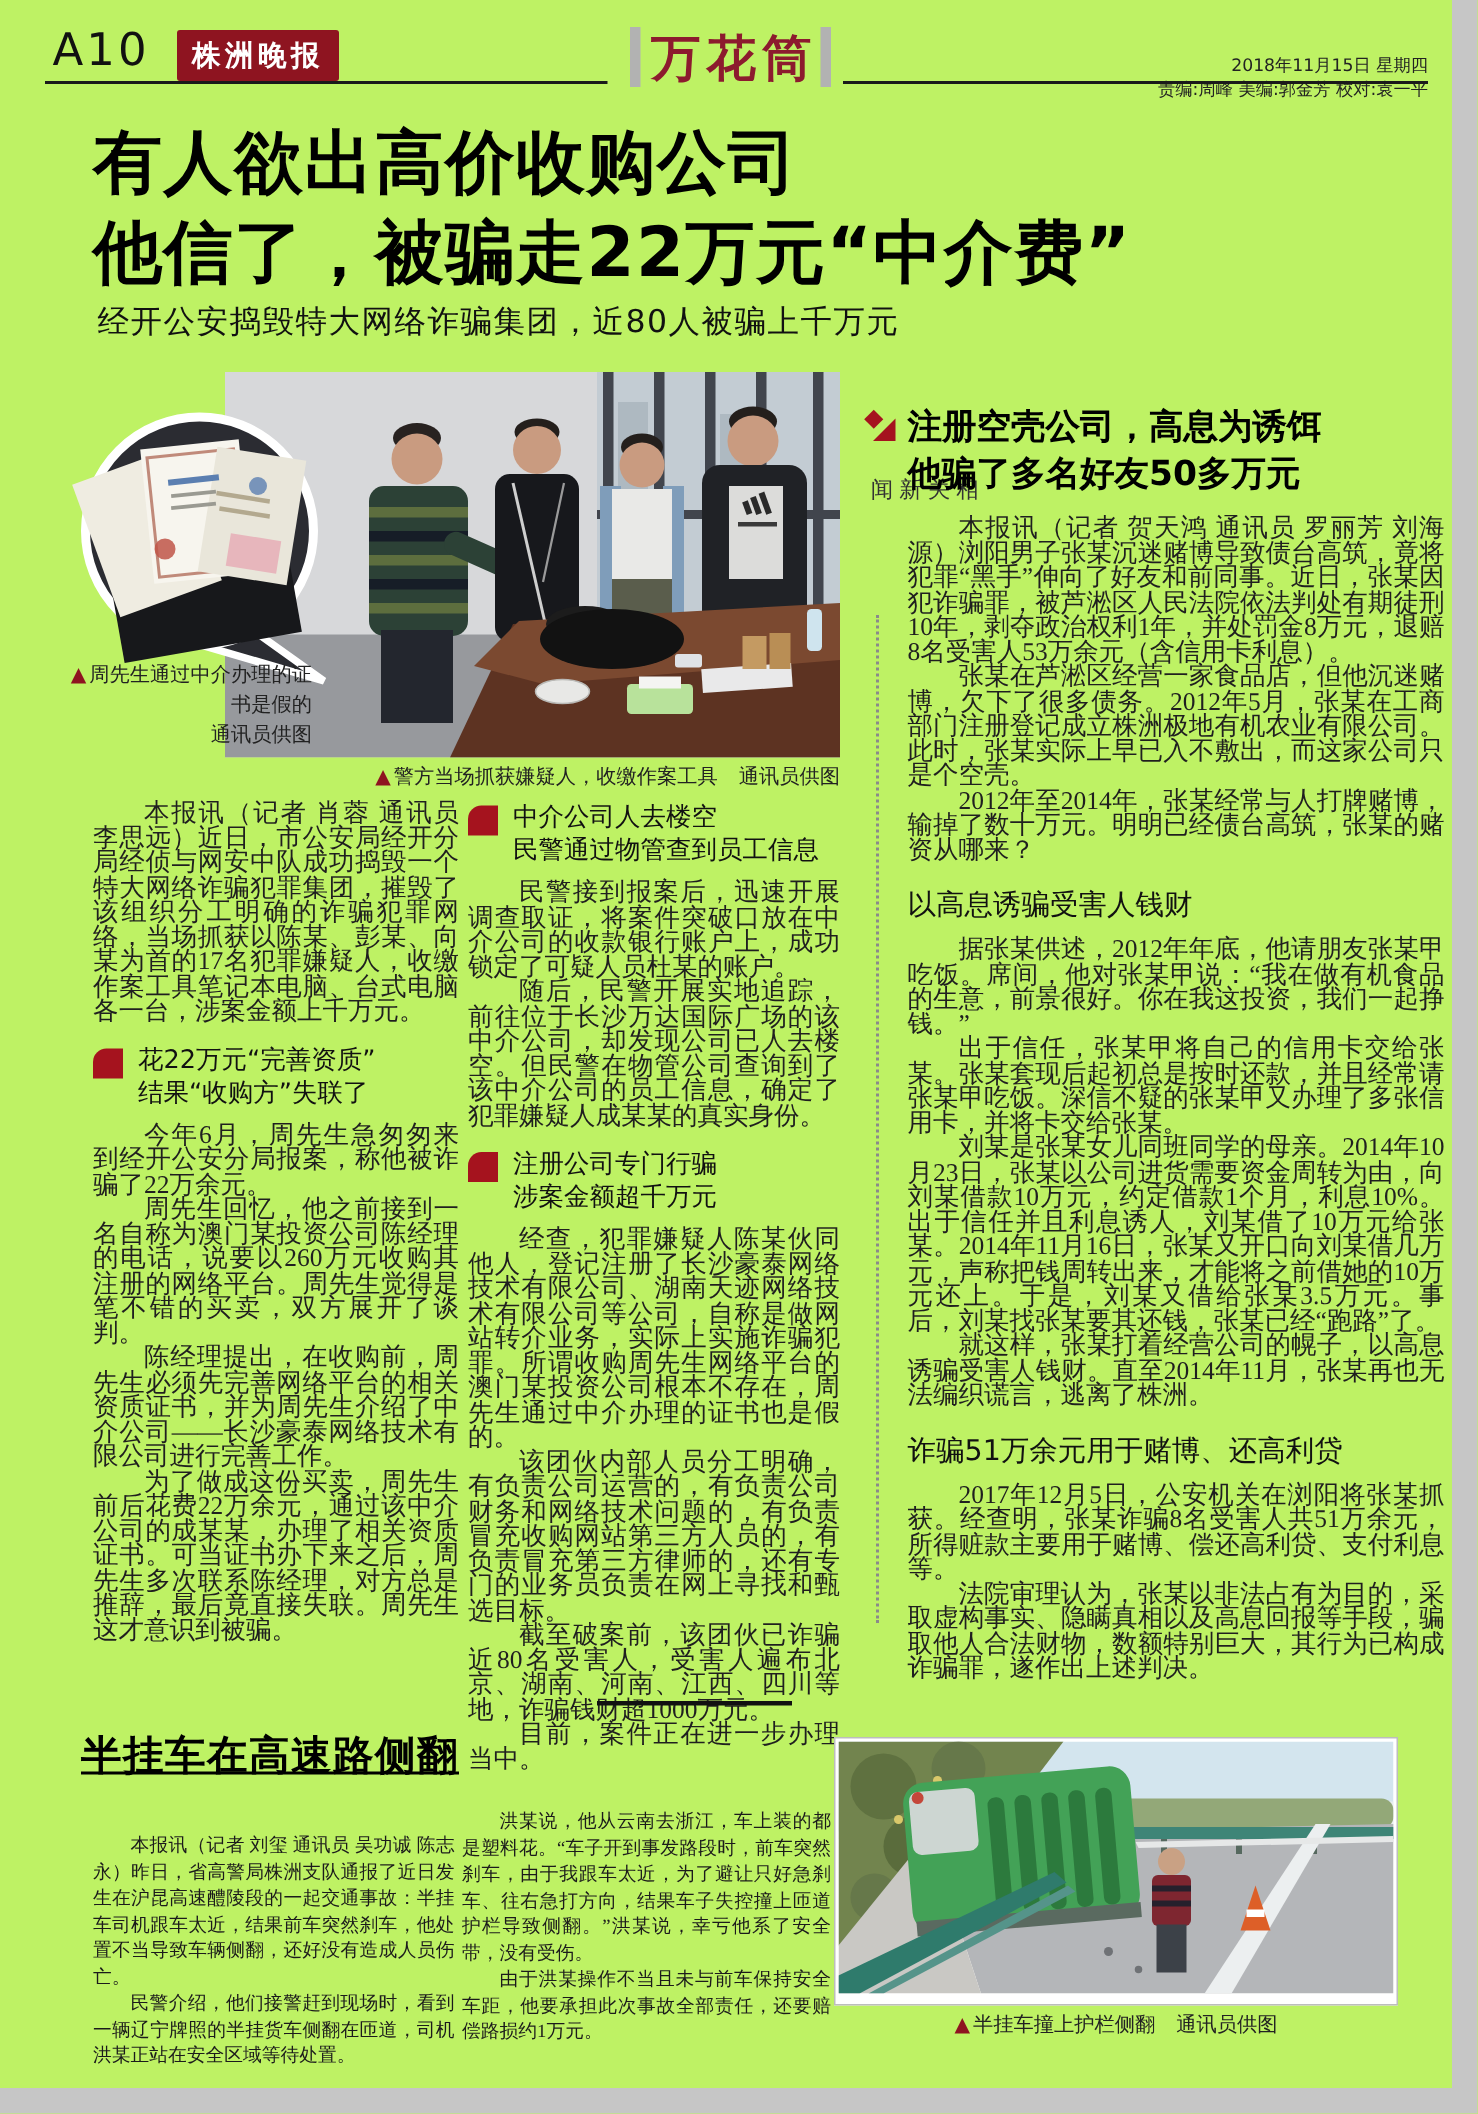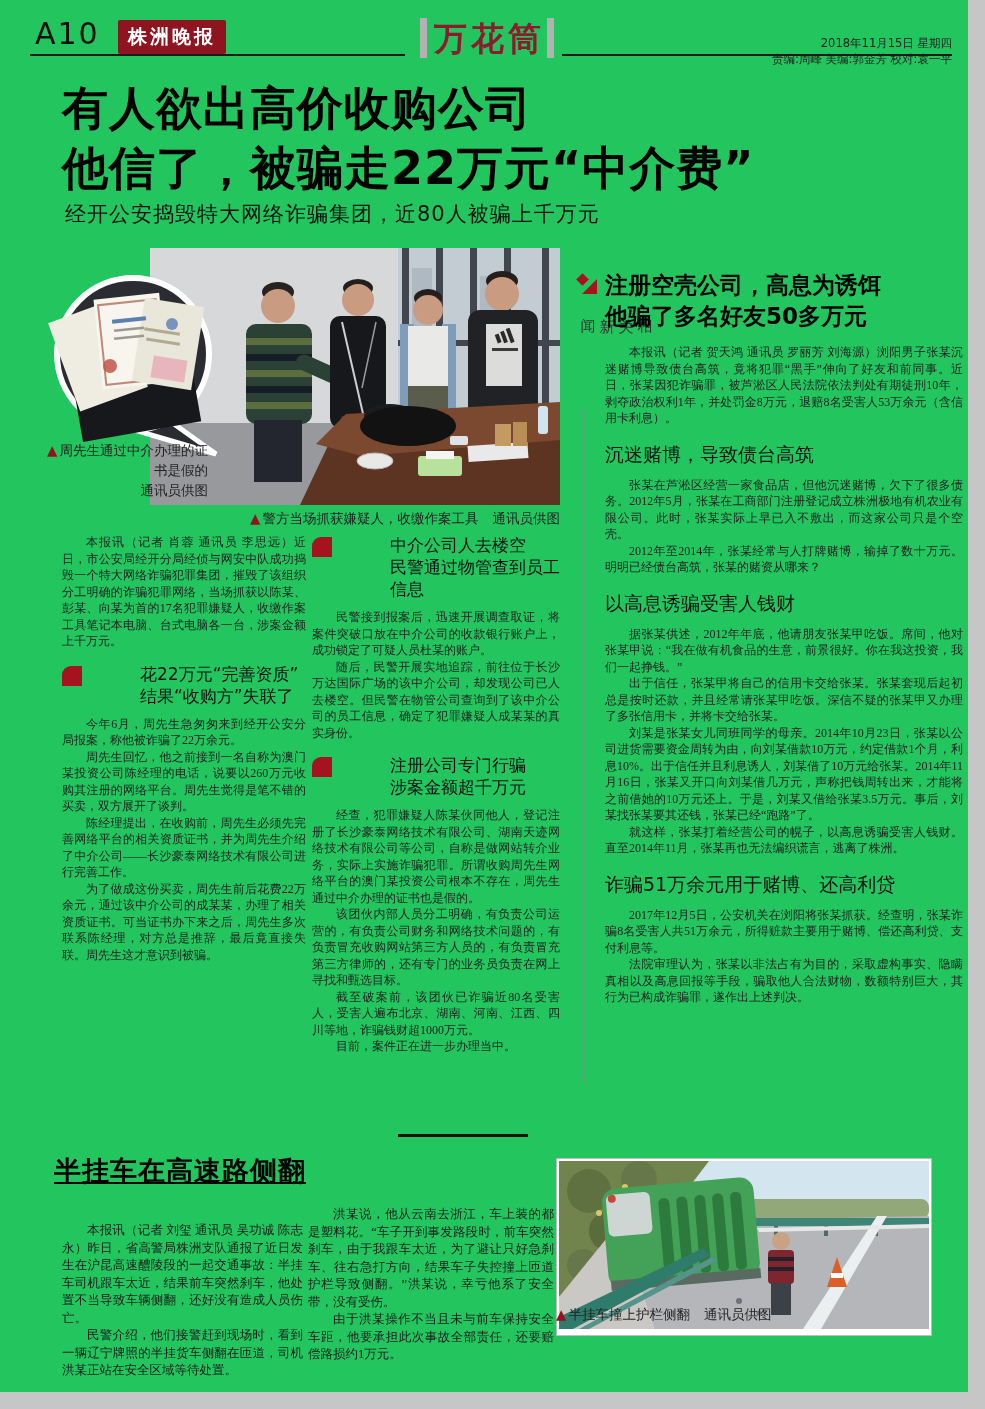--- a/index.html
+++ b/index.html
@@ -4,21 +4,21 @@
 <style>
   html,body{margin:0;padding:0;}
   body{
     background:#c6c6c6;
     font-family:"Liberation Serif","DejaVu Serif",serif;
     color:#1b1b1b;
   }
   .page{
     position:absolute; left:0; top:0;
     width:968px; height:1392px;
-    background:#22c55e;
+    background:#bef264;
     overflow:hidden;
   }
   .abs{position:absolute;}
   .sans{font-family:"DejaVu Sans","Liberation Sans",sans-serif;}
   .rule{background:#1a1a1a;height:2px;}
   .graybar{background:#b2b2b2;width:7px;height:40px;}
 
   
   .pgnum{font-size:30px;letter-spacing:2px;color:#111;}
   .logo{
@@ -31,25 +31,25 @@
   
   .h1{font-size:46px;font-weight:bold;line-height:1.08;color:#000;letter-spacing:1px;text-align:right;}
   .subhead{font-size:21px;color:#111;letter-spacing:1px;}
 
   
   .cap{font-size:13.5px;line-height:20px;color:#222;}
   .cap .mk{color:#8e1420;margin-right:2px;}
   .cap .credit{margin-left:14px;}
 
   
-  .col p{margin:0;text-indent:2em;text-align:justify;font-size:12px;line-height:16.5px;}
+  .col p{margin:0;text-indent:2em;text-align:justify;font-size:17px;line-height:16.5px;}
   .col{color:#1f1f1f;}
   .bcol p{margin:0;text-indent:2em;text-align:justify;font-size:12.5px;line-height:17.5px;}
 
-  .sec-h{display:flex;align-items:flex-start;margin:13px 0 9px 0;gap:48px;}
+  .sec-h{display:flex;align-items:flex-start;margin:13px 0 9px 0;}
   .bullet{
     width:20px;height:20px;background:#a5131e;flex:0 0 20px;
     border-radius:9px 0 0 0;margin-right:10px;margin-top:3px;
   }
   .sec-h .t{font-size:17px;line-height:22px;color:#111;font-family:"DejaVu Sans","Liberation Sans",sans-serif;}
 
   
   .rel-label{
     writing-mode:vertical-rl;letter-spacing:6px;font-size:15px;color:#333;
     font-family:"DejaVu Sans","Liberation Sans",sans-serif;
@@ -222,21 +222,20 @@
       <polygon points="22,22 7,22 22,7" fill="#a5131e"></polygon>
     </svg>
     <div class="abs rel-label" style="left:3px;top:36px;">相关新闻</div>
     <div class="abs rel-divider" style="left:9px;top:140px;height:672px;"></div>
 
     <div class="abs" style="left:30px;top:0;width:358px;">
       <div class="rel-h">注册空壳公司，高息为诱饵</div>
       <div class="rel-h">他骗了多名好友50多万元</div>
       <div class="col" style="margin-top:12px;">
         <p>本报讯（记者 贺天鸿 通讯员 罗丽芳 刘海源）浏阳男子张某沉迷赌博导致债台高筑，竟将犯罪“黑手”伸向了好友和前同事。近日，张某因犯诈骗罪，被芦淞区人民法院依法判处有期徒刑10年，剥夺政治权利1年，并处罚金8万元，退赔8名受害人53万余元（含信用卡利息）。</p>
-        <div class="rel-sub">沉迷赌博，导致债台高筑</div>
         <p>张某在芦淞区经营一家食品店，但他沉迷赌博，欠下了很多债务。2012年5月，张某在工商部门注册登记成立株洲极地有机农业有限公司。此时，张某实际上早已入不敷出，而这家公司只是个空壳。</p>
         <p>2012年至2014年，张某经常与人打牌赌博，输掉了数十万元。明明已经债台高筑，张某的赌资从哪来？</p>
         <div class="rel-sub">以高息诱骗受害人钱财</div>
         <p>据张某供述，2012年年底，他请朋友张某甲吃饭。席间，他对张某甲说：“我在做有机食品的生意，前景很好。你在我这投资，我们一起挣钱。”</p>
         <p>出于信任，张某甲将自己的信用卡交给张某。张某套现后起初总是按时还款，并且经常请张某甲吃饭。深信不疑的张某甲又办理了多张信用卡，并将卡交给张某。</p>
         <p>刘某是张某女儿同班同学的母亲。2014年10月23日，张某以公司进货需要资金周转为由，向刘某借款10万元，约定借款1个月，利息10%。出于信任并且利息诱人，刘某借了10万元给张某。2014年11月16日，张某又开口向刘某借几万元，声称把钱周转出来，才能将之前借她的10万元还上。于是，刘某又借给张某3.5万元。事后，刘某找张某要其还钱，张某已经“跑路”了。</p>
         <p>就这样，张某打着经营公司的幌子，以高息诱骗受害人钱财。直至2014年11月，张某再也无法编织谎言，逃离了株洲。</p>
         <div class="rel-sub">诈骗51万余元用于赌博、还高利贷</div>
         <p>2017年12月5日，公安机关在浏阳将张某抓获。经查明，张某诈骗8名受害人共51万余元，所得赃款主要用于赌博、偿还高利贷、支付利息等。</p>
         <p>法院审理认为，张某以非法占有为目的，采取虚构事实、隐瞒真相以及高息回报等手段，骗取他人合法财物，数额特别巨大，其行为已构成诈骗罪，遂作出上述判决。</p>
@@ -294,17 +293,17 @@
       <rect x="209" y="106" width="26" height="4" fill="#26202c"></rect>
       <rect x="212" y="122" width="20" height="32" fill="#3c4148"></rect>
       <polygon points="278,96 288,126 268,126" fill="#dd5f28"></polygon>
       <rect x="272" y="112" width="12" height="5" fill="#ffffff"></rect>
       <polygon points="0,168 14,168 152,94 144,87 0,156" fill="#2f7b6c"></polygon>
       <polygon points="20,168 30,168 158,100 153,96" fill="#55948a"></polygon>
       <circle cx="180" cy="140" r="3" fill="#6f7276"></circle>
       <circle cx="200" cy="152" r="2.5" fill="#6f7276"></circle>
     </svg>
   </div>
-  <div class="abs cap sans" style="left:556px;top:1304px;width:376px;text-align:left;">
+  <div class="abs cap sans" style="left:556px;top:1340px;width:376px;text-align:center;">
     <span class="mk">▲</span><span>半挂车撞上护栏侧翻</span><span class="credit">通讯员供图</span>
   </div>
 
 </div>
 
 </body></html>

